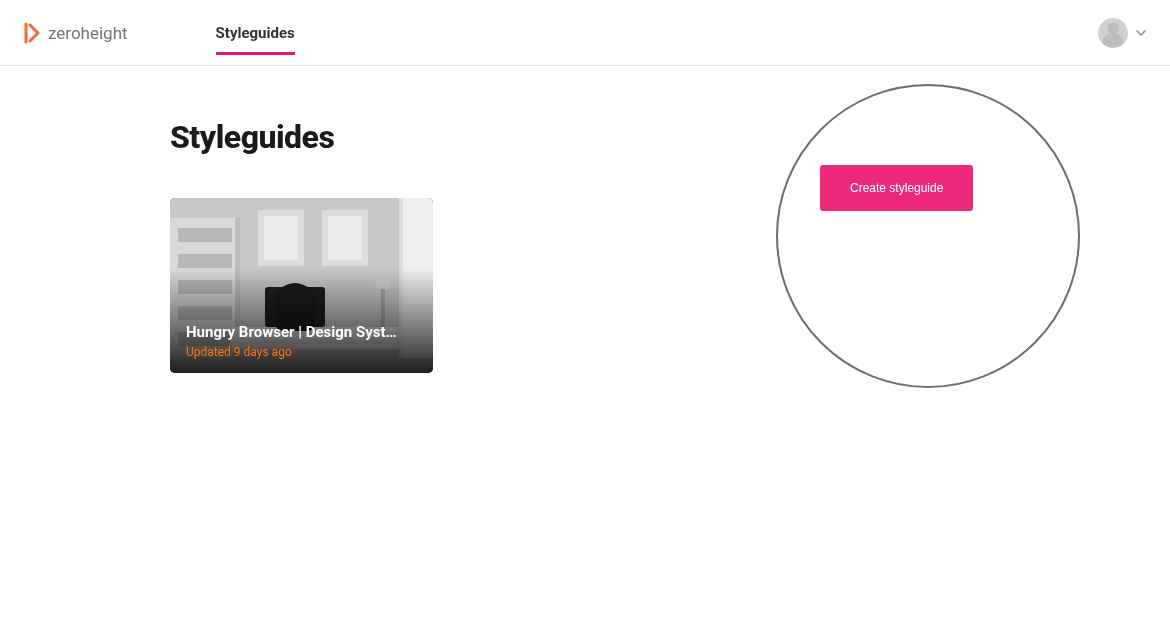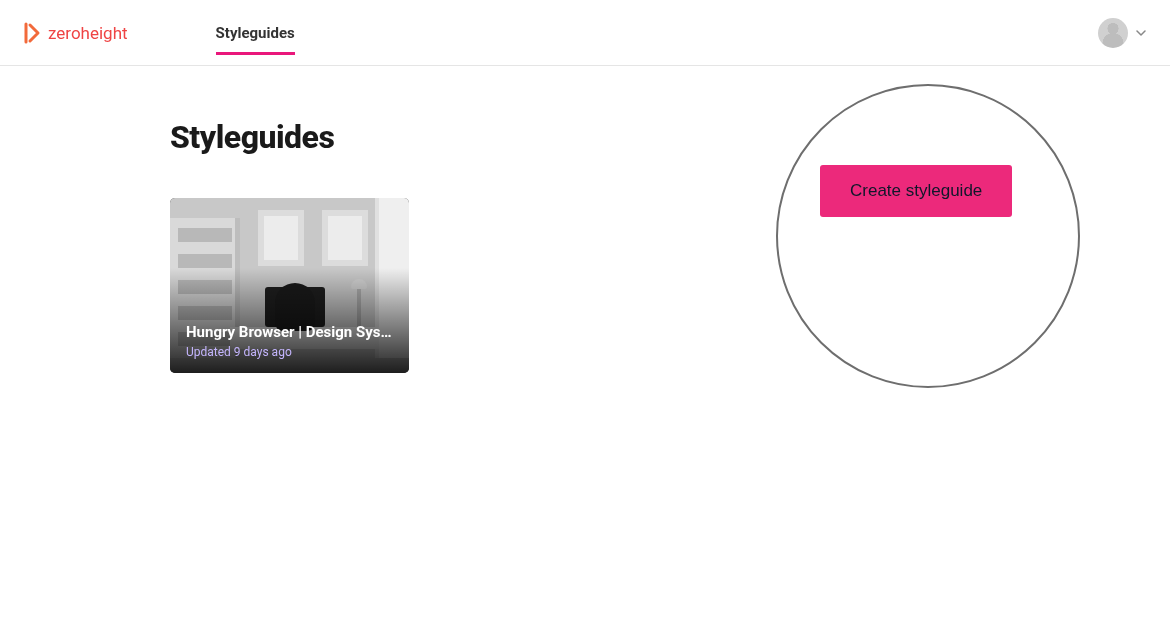--- a/index.html
+++ b/index.html
@@ -23,21 +23,21 @@
     }
     .logo-wrap {
       display: flex;
       align-items: center;
       gap: 6px;
     }
     .logo-mark svg { display: block; }
     .logo-text {
       font-size: 17px;
       font-weight: 400;
-      color: #ef4444;
+      color: #737373;
       letter-spacing: 0;
     }
 
     .nav {
       display: flex;
       gap: 40px;
       margin-left: 88px;
       height: 100%;
       align-items: stretch;
     }
@@ -101,44 +101,44 @@
       color: #1a1a1a;
       letter-spacing: -0.5px;
       margin-bottom: 42px;
     }
 
     .create-btn {
       position: absolute;
       top: 99px;
       left: 820px;
       background: #ec297b;
-      color: #0f172a;
+      color: #ffffff;
       border: none;
       border-radius: 3px;
-      font-size: 17px;
+      font-size: 12px;
       font-weight: 400;
       padding: 16px 30px;
       cursor: pointer;
     }
 
     
     .highlight-circle {
       position: absolute;
       top: 18px;
       left: 776px;
       width: 304px;
       height: 304px;
       border: 2px solid #6e6e6e;
       border-radius: 50%;
       pointer-events: none;
     }
 
     
     .card {
-      width: 239px;
+      width: 263px;
       height: 175px;
       border-radius: 5px;
       overflow: hidden;
       position: relative;
       cursor: pointer;
       background: #2b2b2b;
     }
     .card-image {
       position: absolute;
       inset: 0;
@@ -178,21 +178,21 @@
       font-size: 15px;
       font-weight: 700;
       white-space: nowrap;
       overflow: hidden;
       text-overflow: ellipsis;
       margin-bottom: 4px;
     }
     .card-sub {
       font-size: 12px;
       font-weight: 400;
-      color: #c4b5fd;
+      color: #f97316;
     }
   </style>
 </head>
 <body>
 
 <header class="header">
   <div class="logo-wrap">
     <span class="logo-mark">
       <svg width="18" height="22" viewBox="0 0 18 22">
         <path d="M2 2 L2 20" stroke="#f26a3b" stroke-width="3" stroke-linecap="round"></path>

